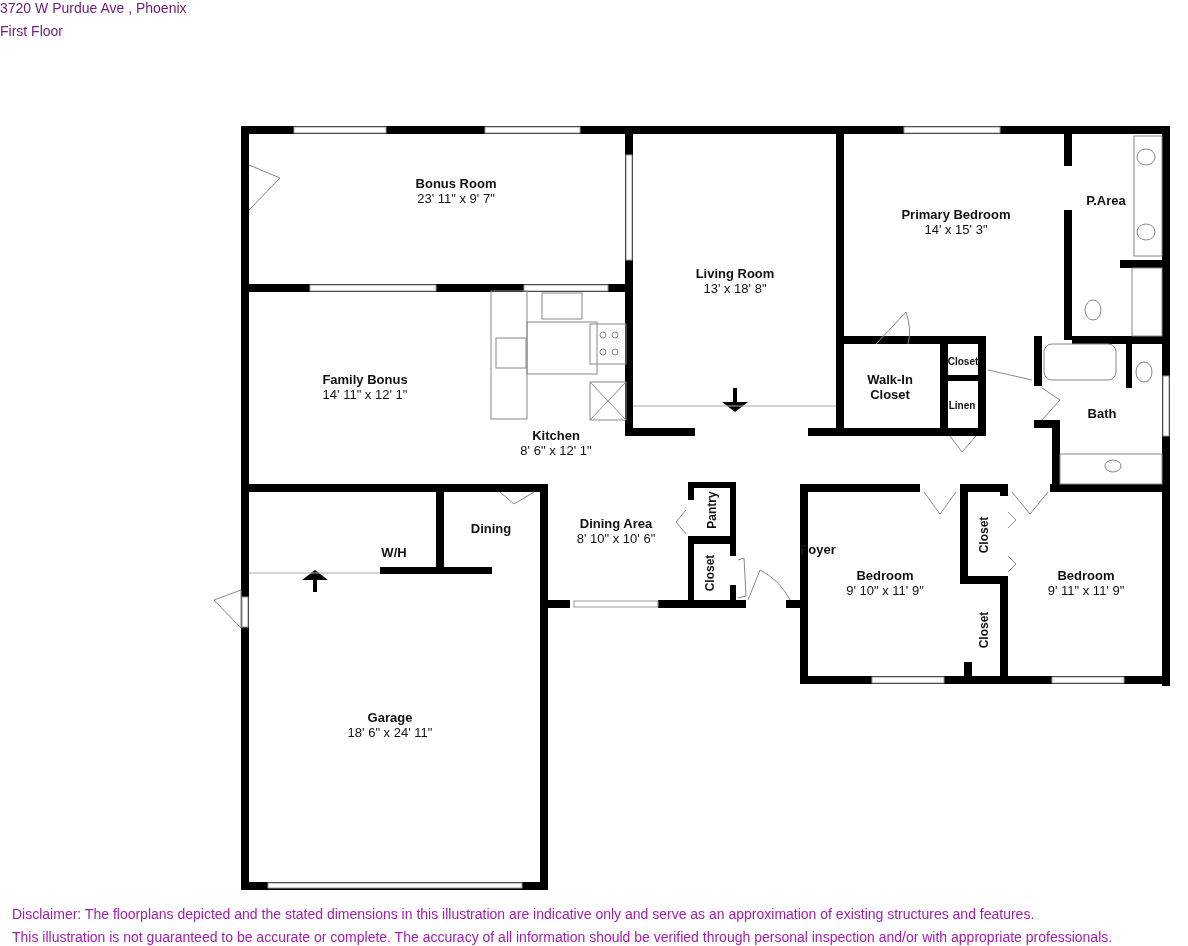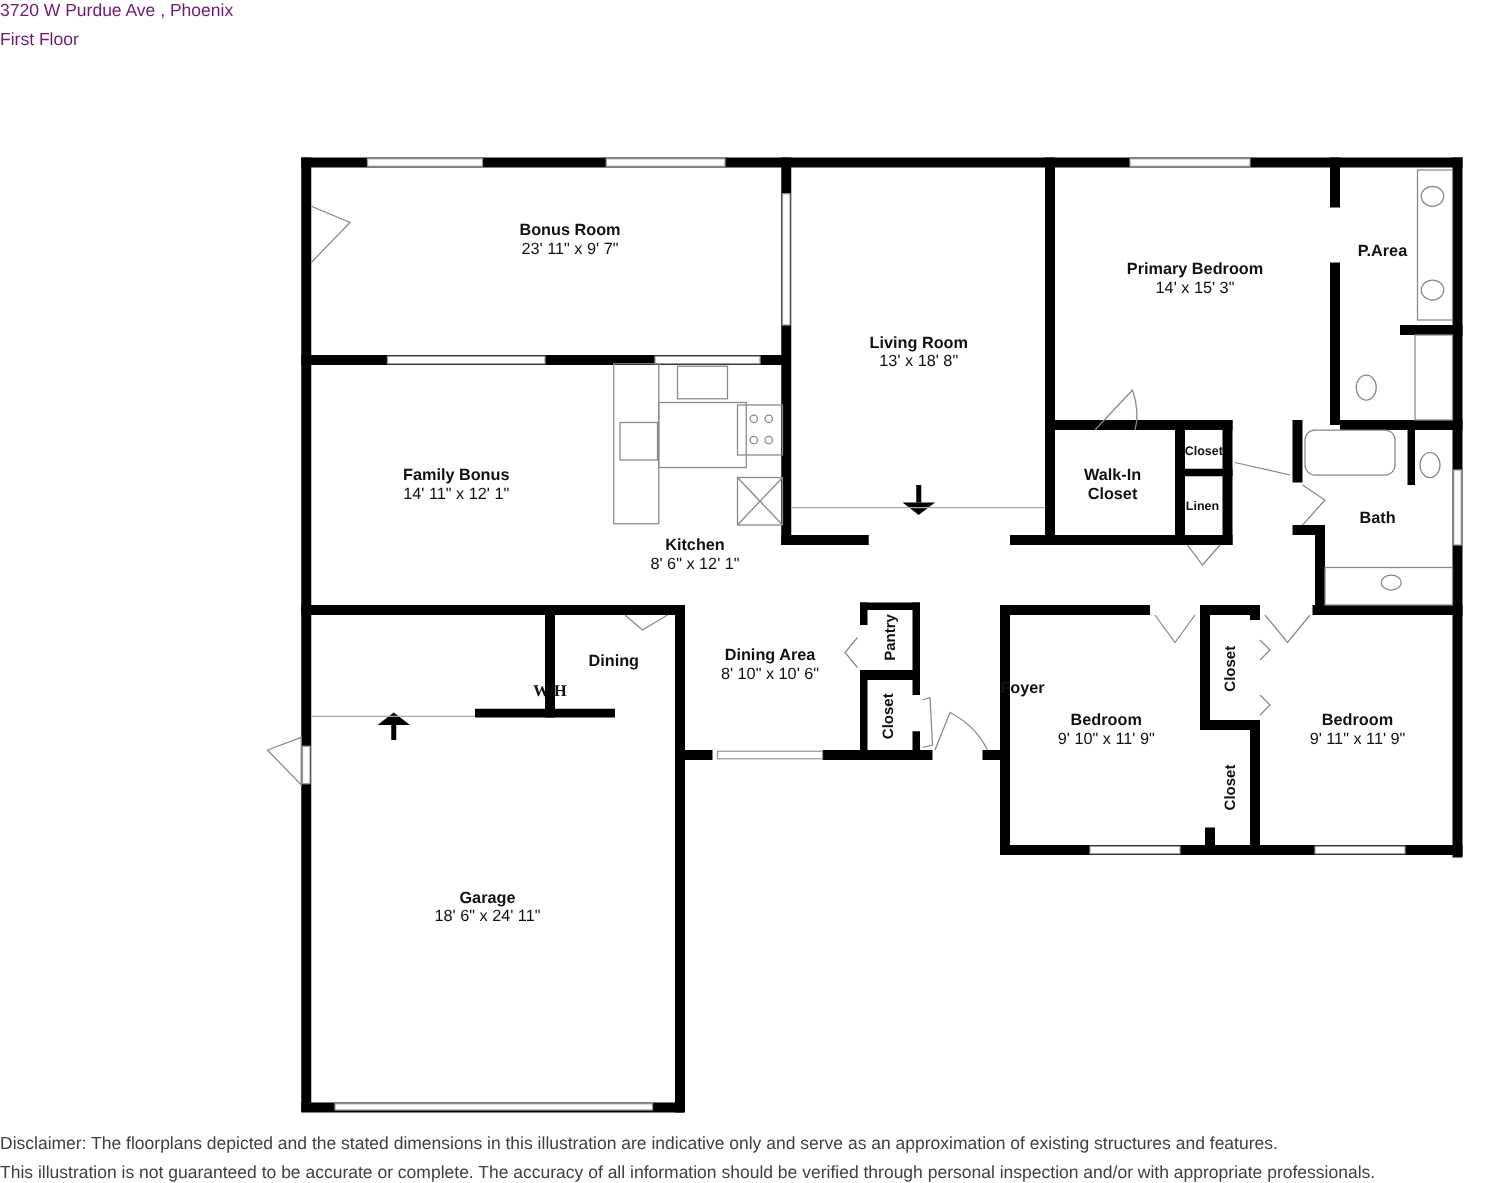--- a/index.html
+++ b/index.html
@@ -4,21 +4,21 @@
 <style>
   html, body { margin:0; padding:0; background:#ffffff; }
   body { width:1188px; height:946px; position:relative; overflow:hidden; font-family:"Liberation Sans", sans-serif; color:#111; }
   .hdr { position:absolute; left:0; font-size:14px; color:#701a75; line-height:16px; }
   .plan { position:absolute; left:0; top:0; }
   .lbl { position:absolute; text-align:center; font-size:13px; line-height:15px; color:#111; white-space:nowrap; transform:translateX(-50%); }
   .lbl .n { font-weight:bold; display:block; }
   .lbl .d { display:block; }
   .small { font-size:10px; font-weight:bold; }
   .vert { position:absolute; font-size:12px; font-weight:bold; transform-origin:center center; white-space:nowrap; }
-  .disc { position:absolute; left:0; font-size:14px; color:#404040; line-height:16px; white-space:nowrap; }
+  .disc { position:absolute; left:0; font-size:14px; color:#a21caf; line-height:16px; white-space:nowrap;padding-left:12px; }
 </style>
 </head>
 <body>
 
 <div class="hdr" style="top:0px;">3720 W Purdue Ave , Phoenix</div>
 <div class="hdr" style="top:23px;">First Floor</div>
 
 <svg class="plan" width="1188" height="946">
   <g fill="#000">
 
@@ -185,21 +185,21 @@
   <span class="n">Closet</span>
 </div>
 <div class="lbl small" style="left:963px;top:354px;">Closet</div>
 <div class="lbl small" style="left:962px;top:398px;">Linen</div>
 <div class="lbl" style="left:1102px;top:406px;text-align:center;">
   <span class="n">Bath</span>
 </div>
 <div class="lbl" style="left:491px;top:521px;">
   <span class="n">Dining</span>
 </div>
-<div class="lbl" style="left:440px;top:545px;font-family:Liberation Serif, serif;">
+<div class="lbl" style="left:394px;top:545px;">
   <span class="n">W/H</span>
 </div>
 <div class="lbl" style="left:616px;top:516px;">
   <span class="n">Dining Area</span>
   <span class="d">8' 10" x 10' 6"</span>
 </div>
 <div class="vert" style="left:693px;top:503px;transform:rotate(-90deg);">Pantry</div>
 <div class="vert" style="left:692px;top:566px;transform:rotate(-90deg);">Closet</div>
 <div class="lbl" style="left:770px;top:542px;margin-left:48px;">
   <span class="n">Foyer</span>

